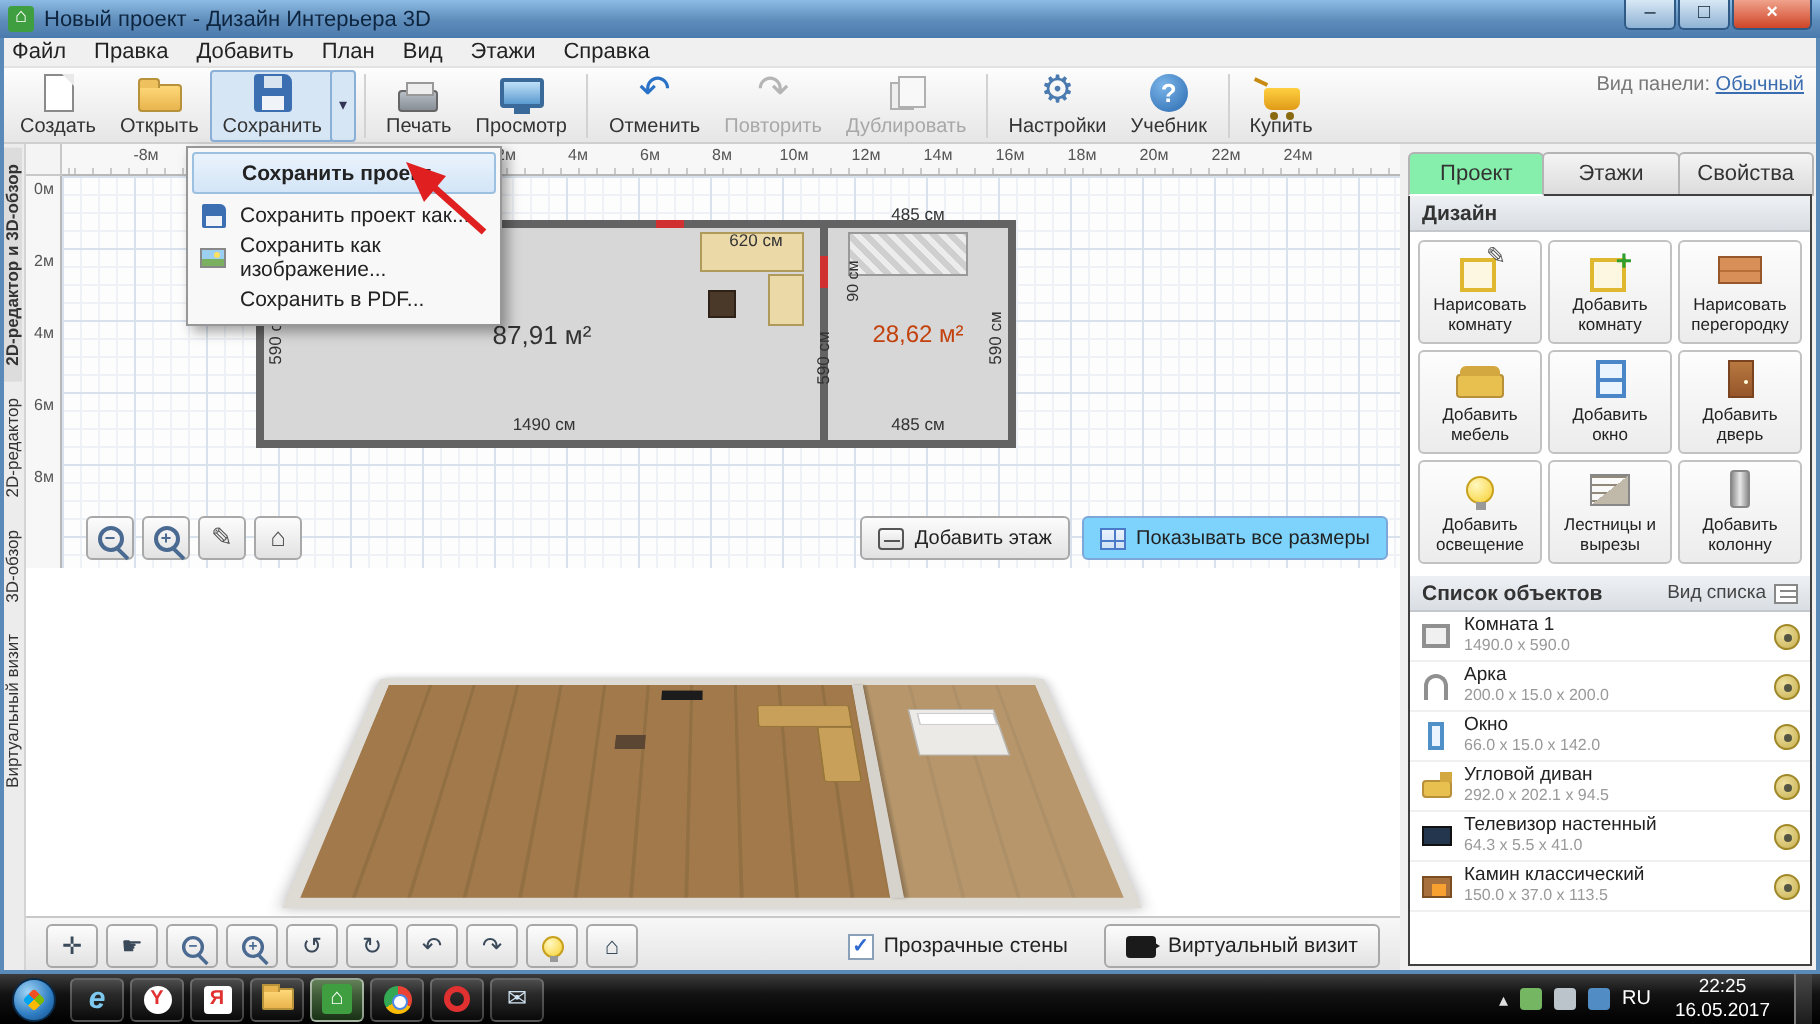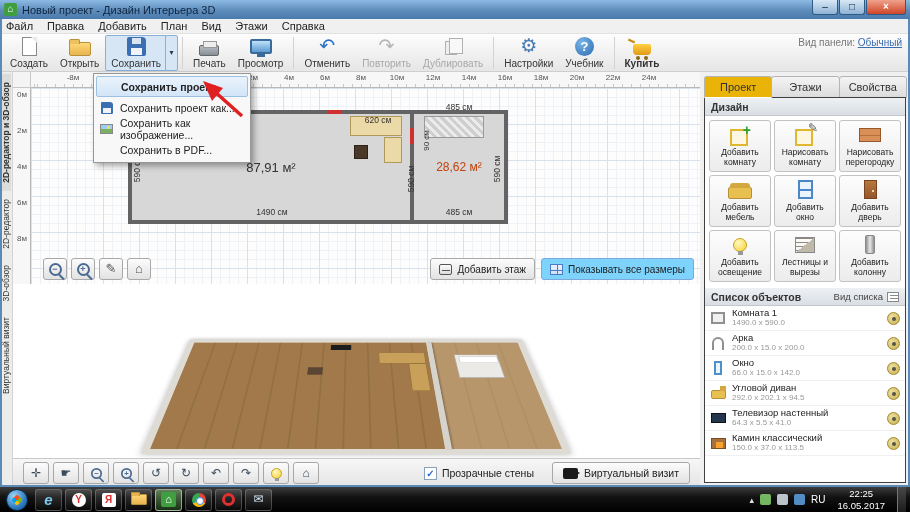--- a/index.html
+++ b/index.html
@@ -117,21 +117,21 @@
   .chkwrap{display:flex;align-items:center;gap:5px;font-size:10.5px;color:#222;margin-right:14px}
   .chk{width:13px;height:13px;border:1px solid #8aa0b8;background:#fff;display:flex;align-items:center;justify-content:center;color:#2e6ad0;font-size:10px;font-weight:bold}
   .vv-btn{display:flex;align-items:center;gap:6px;padding:0 10px;height:22px;border:1px solid #a8a8a8;border-radius:3px;background:linear-gradient(#fcfcfc,#e2e2e2);font-size:10.5px;color:#222}
   .i-vv{position:relative;width:15px;height:11px;background:#1a1a1a;border-radius:2px}
   .i-vv::after{content:"";position:absolute;right:-5px;top:2px;border:3.5px solid transparent;border-left:5px solid #1a1a1a}
 
   
   .right-panel{position:absolute;left:700px;top:72px;width:210px;height:415px;background:#f0f0f0;z-index:5}
   .rtabs{position:absolute;left:4px;top:4px;right:4px;height:22px;display:flex}
   .rtab{flex:1;display:flex;align-items:center;justify-content:center;font-size:11px;color:#333;background:linear-gradient(#f4f4f4,#dcdcdc);border:1px solid #b4b4b4;border-radius:3px 3px 0 0;margin-right:-1px}
-  .rtab.active{background:#eab308;border-bottom-color:#fff;z-index:2}
+  .rtab.active{background:#86efac;border-bottom-color:#fff;z-index:2}
   .panel-body{position:absolute;left:4px;top:25px;right:4px;bottom:4px;background:#fff;border:1px solid #404040;overflow:hidden}
   .sec-hdr{height:18px;background:linear-gradient(#eef1f4,#d9dee4);border-bottom:1px solid #c4c8cc;display:flex;align-items:center;justify-content:space-between;padding:0 6px;font-size:10.5px;font-weight:bold;color:#333}
   .design-grid{display:grid;grid-template-columns:repeat(3,1fr);gap:3px;padding:4px 4px 6px}
   .dbtn{height:52px;background:linear-gradient(#fdfdfd,#ececec);border:1px solid #c2c2c2;border-radius:3px;display:flex;flex-direction:column;align-items:center;justify-content:center;gap:3px;padding:2px;text-align:center}
   .dlbl{font-size:8.5px;line-height:1.15;color:#222}
   .dico{height:20px;display:flex;align-items:center;justify-content:center}
 
   .i-drawroom{position:relative;width:22px;height:20px}
   .i-drawroom::before{content:"";position:absolute;left:1px;top:4px;width:14px;height:13px;border:2px solid #e0b830;background:#fdf6e0}
   .i-drawroom::after{content:"✎";position:absolute;right:-2px;top:-4px;font-size:12px;color:#555}
@@ -293,21 +293,21 @@
       <div class="ic">
           <div class="i-help">?</div>
         </div>
       <span>Учебник</span>
     </div>
     <div class="tsep"></div>
     <div class="tbtn">
       <div class="ic">
           <div class="i-cart"></div>
         </div>
-      <span style="font-weight:bold">Купить</span>
+      <span style="font-weight:normal">Купить</span>
     </div>
     <div class="view-panel">
       <span>Вид панели:</span>
       <a href="#">Обычный</a>
     </div>
   </div>
 
   <div class="side-strip">
     <span class="vtab active">2D-редактор и 3D-обзор</span>
     <span class="vtab">2D-редактор</span>
@@ -467,29 +467,29 @@
       <div class="rtab">Этажи</div>
       <div class="rtab">Свойства</div>
     </div>
     <div class="panel-body">
       <div class="sec-hdr">
         <span>Дизайн</span>
       </div>
       <div class="design-grid">
         <div class="dbtn">
           <div class="dico">
+              <div class="i-drawroom"></div>
+            </div>
+          <span class="dlbl">Нарисовать комнату</span>
+        </div>
+        <div class="dbtn">
+          <div class="dico">
               <div class="i-addroom"></div>
             </div>
           <span class="dlbl">Добавить комнату</span>
-        </div>
-        <div class="dbtn">
-          <div class="dico">
-              <div class="i-drawroom"></div>
-            </div>
-          <span class="dlbl">Нарисовать комнату</span>
         </div>
         <div class="dbtn">
           <div class="dico">
               <div class="i-wall"></div>
             </div>
           <span class="dlbl">Нарисовать перегородку</span>
         </div>
         <div class="dbtn">
           <div class="dico">
               <div class="i-sofa"></div>

